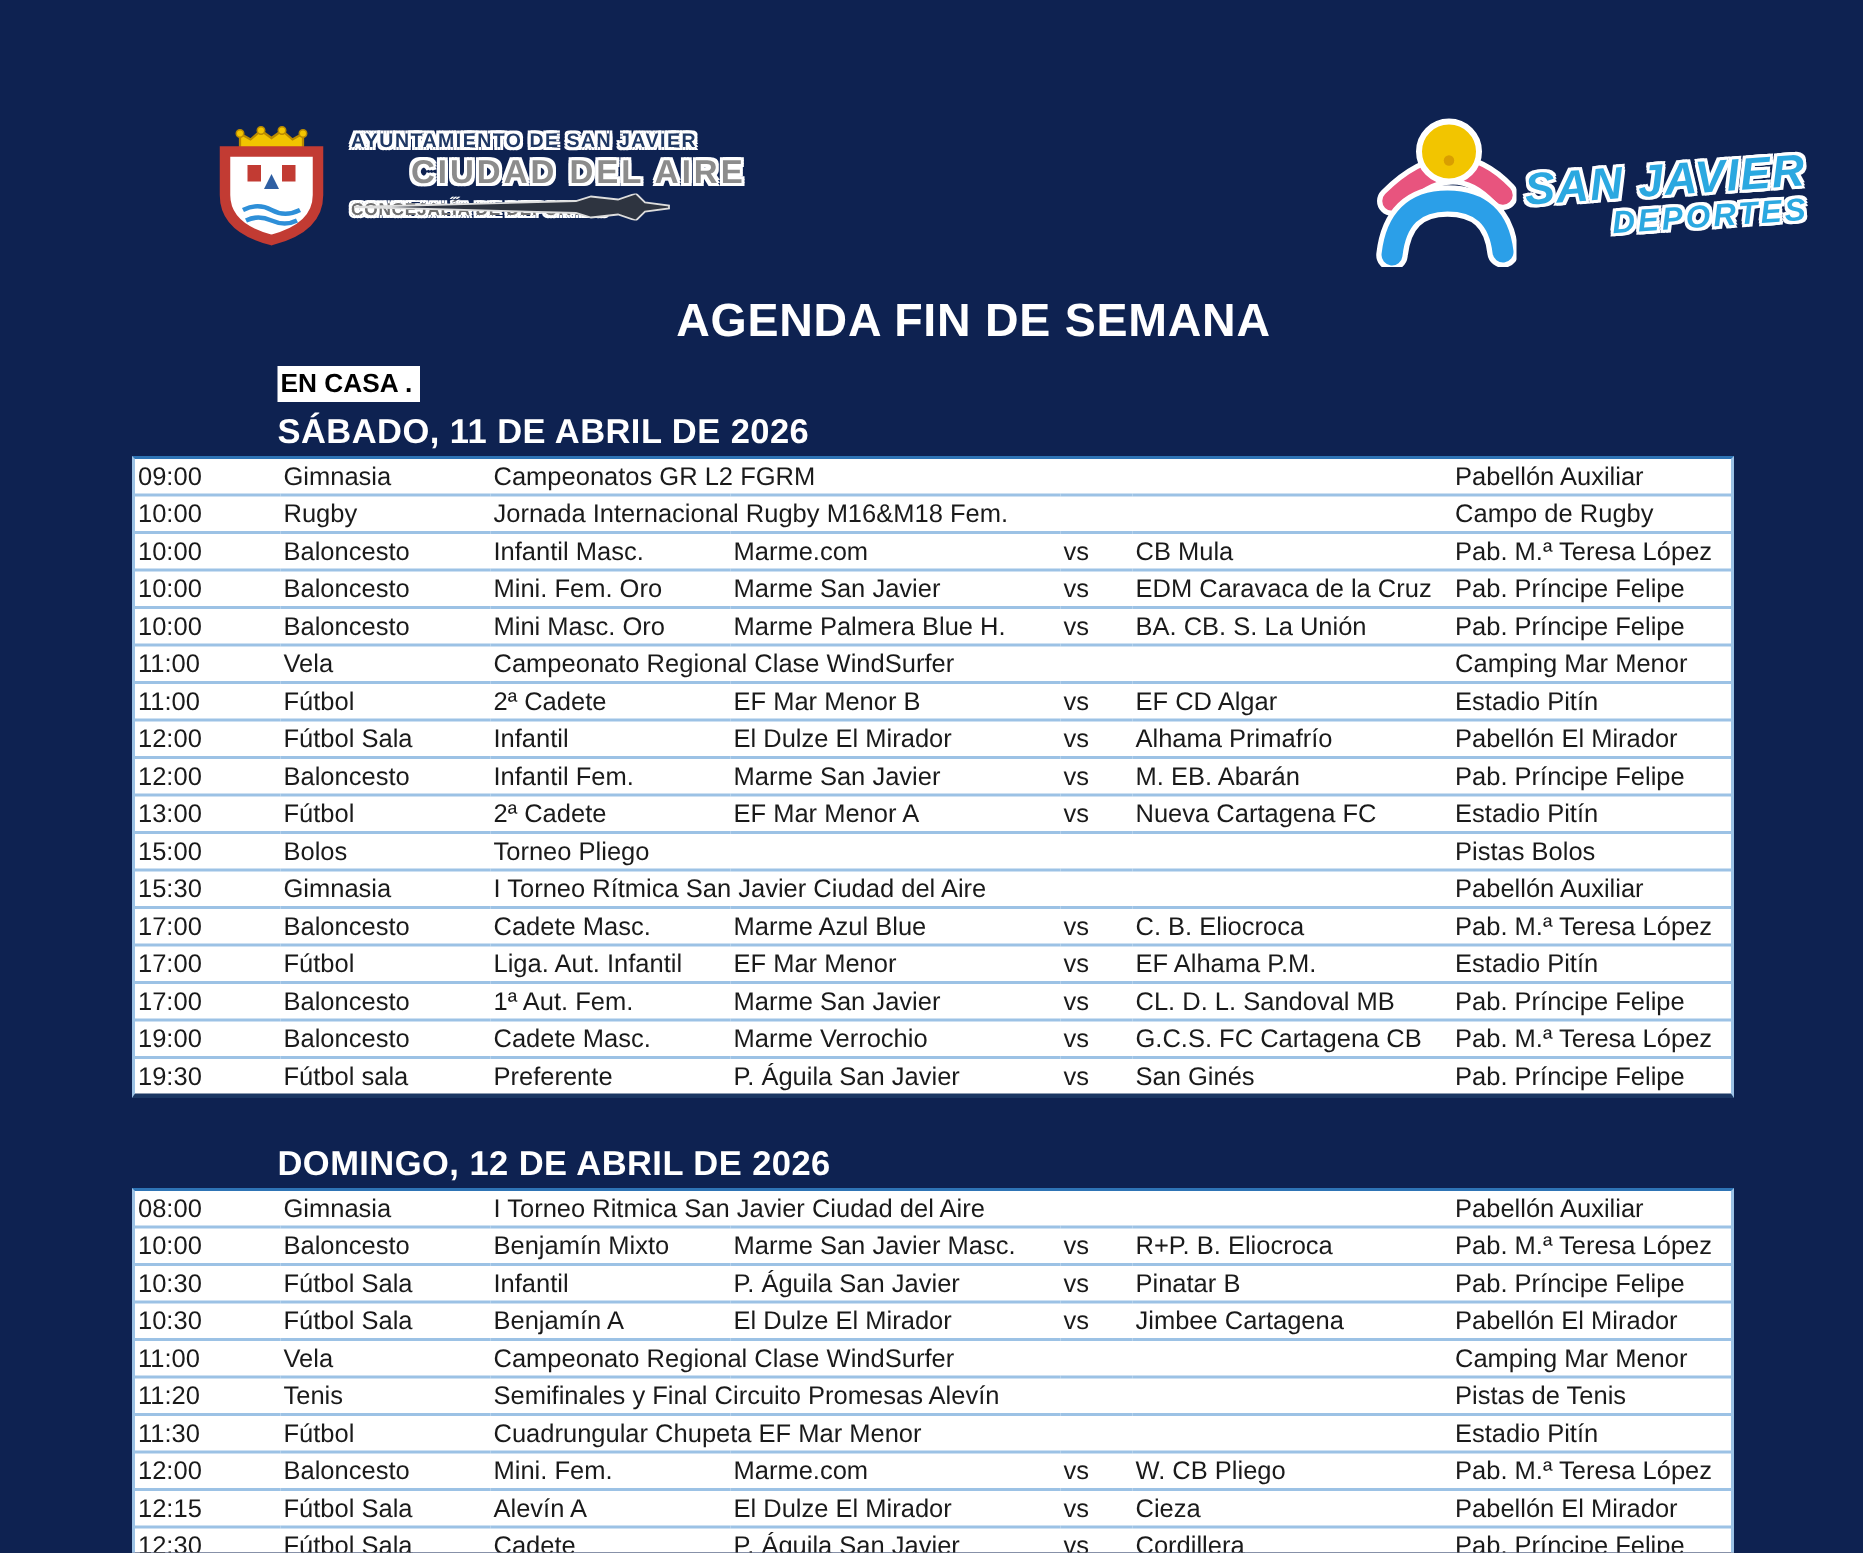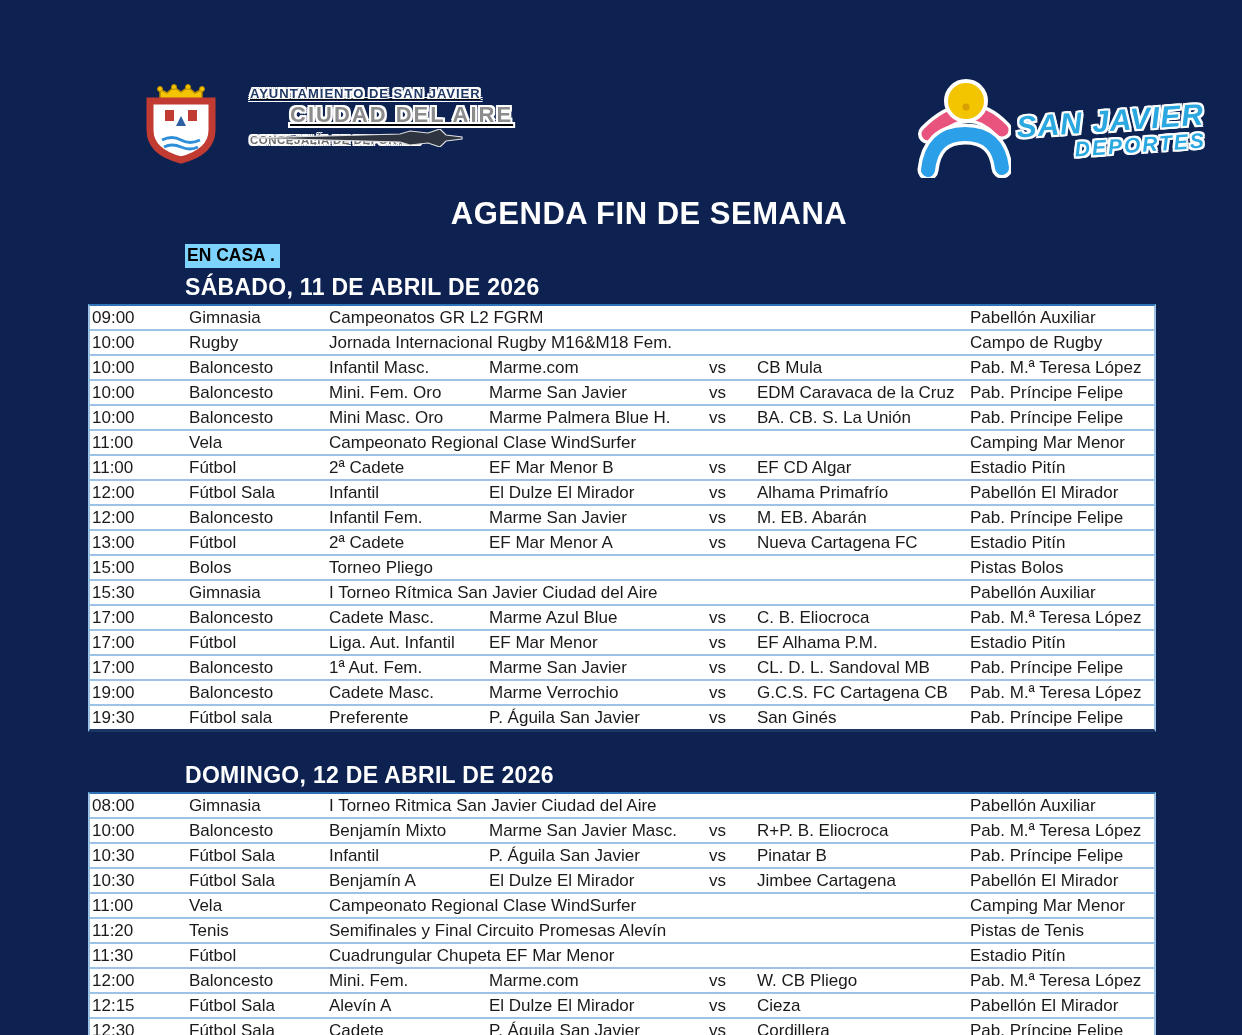--- a/index.html
+++ b/index.html
@@ -4,42 +4,42 @@
 <style>
   html,body{margin:0;padding:0;}
   body{
     width:1242px;height:1035px;overflow:hidden;
     background:#0E2251;
     font-family:"Liberation Sans", sans-serif;
     position:relative;
   }
   .header{position:relative;height:172px;}
   .logo-left{position:absolute;left:138px;top:84px;display:flex;align-items:flex-start;}
-  .logo-left .txt{margin-left:24px;margin-top:2px;position:relative;text-decoration:underline;}
+  .logo-left .txt{margin-left:8px;margin-top:2px;position:relative;}
   .outline{
     text-shadow:-2px -2px 0 #fff,2px -2px 0 #fff,-2px 2px 0 #fff,2px 2px 0 #fff,
                  0 -2px 0 #fff,0 2px 0 #fff,-2px 0 0 #fff,2px 0 0 #fff;
   }
   .ml1{font-size:13px;font-weight:bold;color:#1F3864;letter-spacing:1px;white-space:nowrap;}
   .ml2{font-size:22px;font-weight:bold;color:#8C8C8C;letter-spacing:2px;white-space:nowrap;margin-top:1px;padding-left:40px;}
   .ml3{display:inline-block;font-size:11.5px;font-weight:bold;color:#6f6f6f;letter-spacing:0.5px;white-space:nowrap;margin-top:6px;}
   .plane{position:absolute;left:2px;top:43px;}
   .logo-right{position:absolute;left:916px;top:78px;display:flex;align-items:flex-start;}
   .logo-right .txt{margin-left:6px;margin-top:26px;transform:rotate(-4deg);}
   .sl1{font-size:30px;font-weight:bold;color:#2BA8E0;letter-spacing:1px;white-space:nowrap;font-style:italic;}
   .sl2{font-size:21px;font-weight:bold;color:#2BA8E0;letter-spacing:2px;white-space:nowrap;text-align:right;margin-top:-3px;font-style:italic;}
   h1.title{
     margin:24px 0 0 0;width:1242px;text-align:center;
     color:#FFFFFF;font-size:31px;font-weight:bold;letter-spacing:0.5px;
     transform:translateX(28px);
   }
   .content{margin-left:88px;width:1068px;}
   .encasa-row{margin:12px 0 0 97px;height:24px;}
   .encasa{
-    display:inline-block;background:#7dd3fc;color:#000000;
+    display:inline-block;background:#ffffff;color:#000000;
     font-size:17.5px;font-weight:bold;padding:1px 5px 2px 2px;
   }
   h2.day{
     margin:6px 0 3px 97px;color:#FFFFFF;font-size:23px;font-weight:bold;letter-spacing:0.3px;
   }
   h2.day.second{margin-top:30px;}
   .tablebox{
     border-left:2px solid #9CC2E5;border-right:2px solid #9CC2E5;
     border-top:2px solid #2E74B5;border-bottom:3px solid #1B3763;
     background:#FFFFFF;

